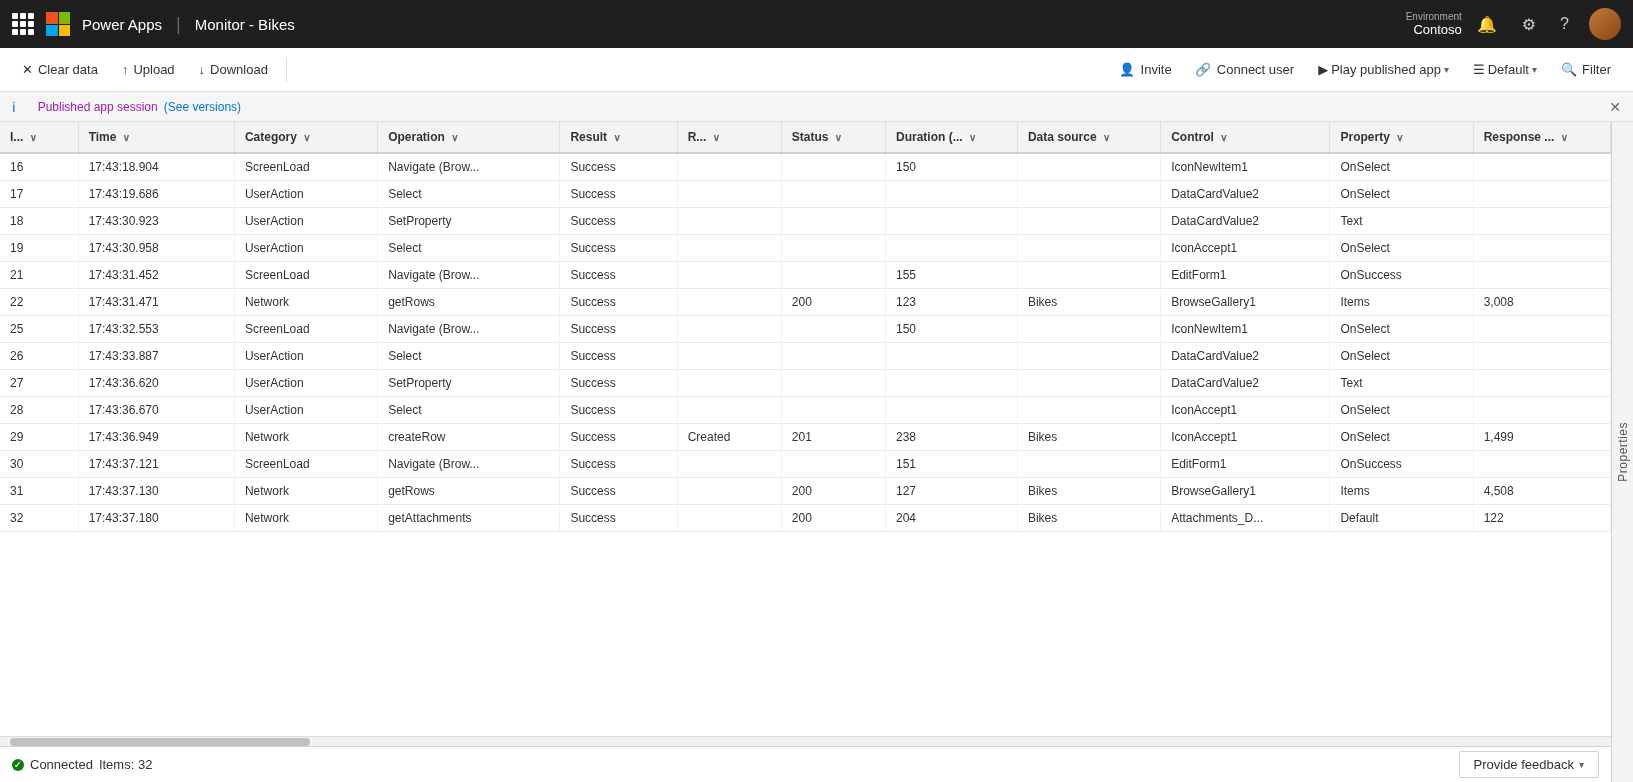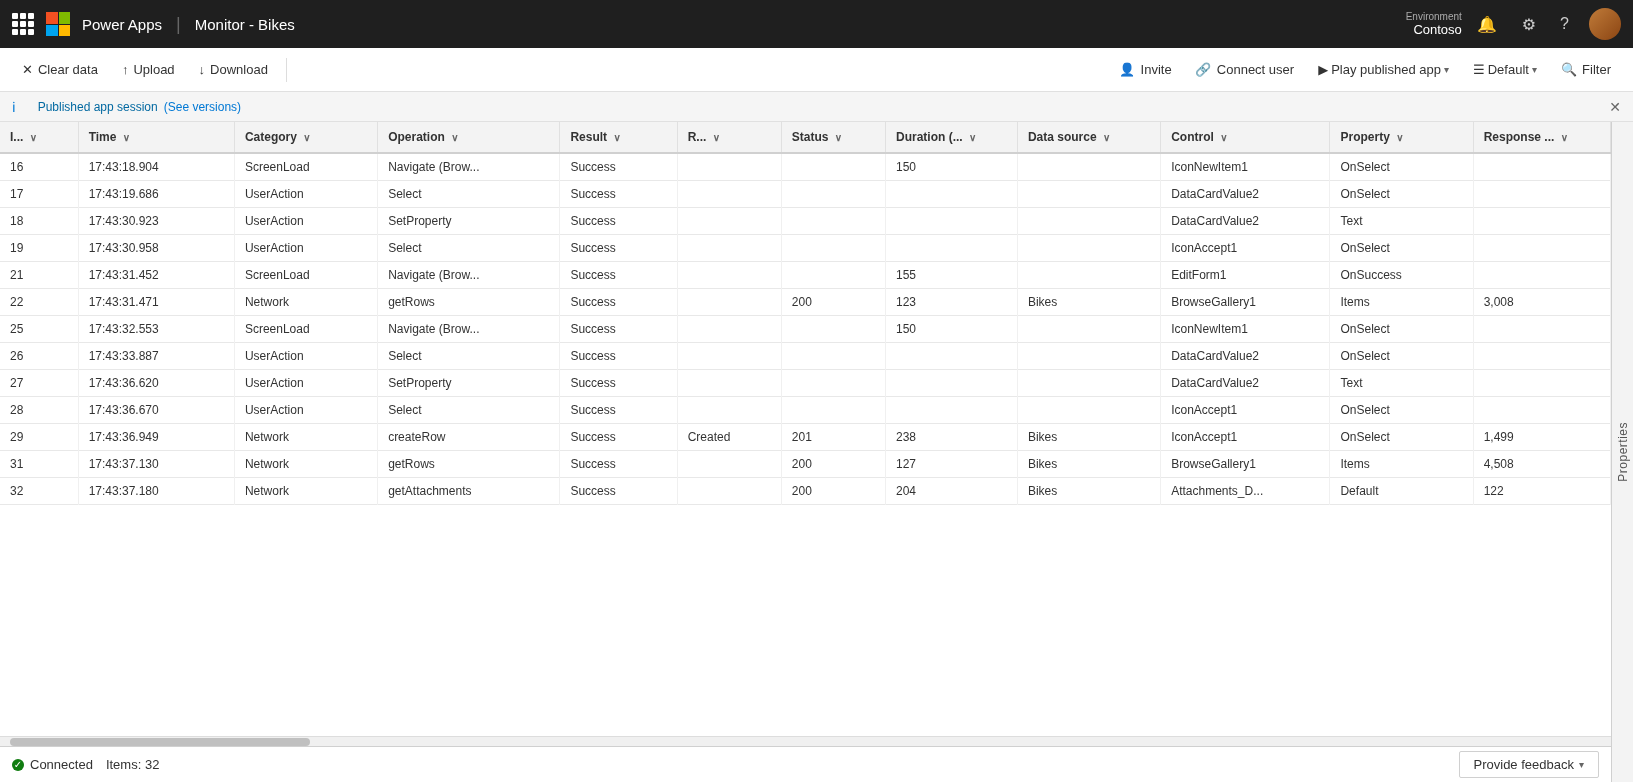--- a/index.html
+++ b/index.html
@@ -131,21 +131,21 @@
       border-bottom: 1px solid #e0e0e0;
       display: flex;
       align-items: center;
       height: 30px;
       padding: 0 12px;
       gap: 6px;
       flex-shrink: 0;
       position: relative;
     }
     .info-icon { color: #0078d4; font-size: 14px; }
-    .info-text { font-size: 12px; color: #0369a1; padding-left: 16px; }
+    .info-text { font-size: 12px; color: #a21caf; padding-left: 16px; }
     .info-link { color: #0078d4; text-decoration: none; font-size: 12px; }
     .info-close {
       position: absolute;
       right: 12px;
       cursor: pointer;
       color: #666;
       font-size: 14px;
       background: none;
       border: none;
     }
@@ -248,21 +248,21 @@
       width: 12px;
       height: 12px;
       border-radius: 50%;
       background: #107c10;
       display: flex;
       align-items: center;
       justify-content: center;
       font-size: 10px;
       color: #fff;
     }
-    .status-items { margin-left: 7px; font-size: 13px; color: #333; }
+    .status-items { margin-left: 0; font-size: 13px; color: #333; }
     .feedback-btn {
       margin-left: auto;
       display: flex;
       align-items: center;
       gap: 5px;
       padding: 5px 14px;
       border: 1px solid #d0d0d0;
       background: #fff;
       cursor: pointer;
       color: #333;
@@ -555,20 +555,34 @@
     <td class="td-success">Success</td>
     <td>Created</td>
     <td>201</td>
     <td>238</td>
     <td>Bikes</td>
     <td>IconAccept1</td>
     <td>OnSelect</td>
     <td>1,499</td>
   </tr>
             <tr>
+    <td class="td-id">30</td>
+    <td>17:43:37.121</td>
+    <td>ScreenLoad</td>
+    <td>Navigate (Brow...</td>
+    <td class="td-success">Success</td>
+    <td></td>
+    <td></td>
+    <td>151</td>
+    <td></td>
+    <td>EditForm1</td>
+    <td>OnSuccess</td>
+    <td></td>
+  </tr>
+            <tr>
     <td class="td-id">31</td>
     <td>17:43:37.130</td>
     <td>Network</td>
     <td>getRows</td>
     <td class="td-success">Success</td>
     <td></td>
     <td>200</td>
     <td>127</td>
     <td>Bikes</td>
     <td>BrowseGallery1</td>

